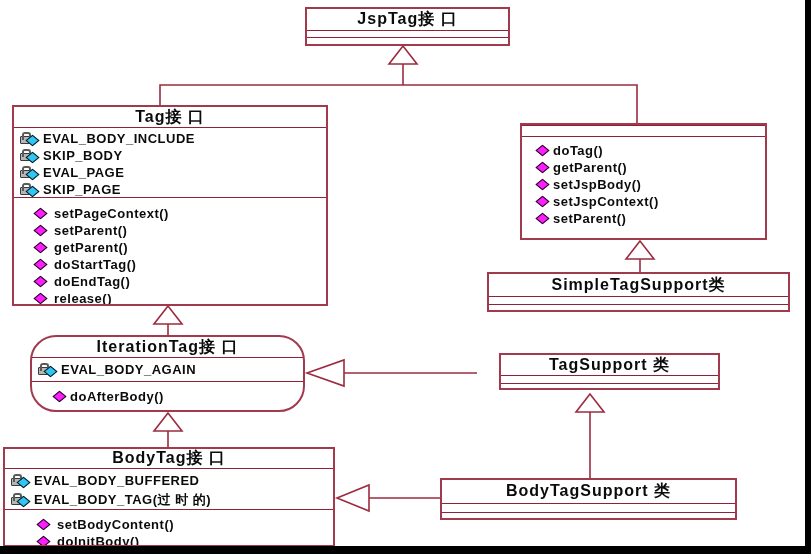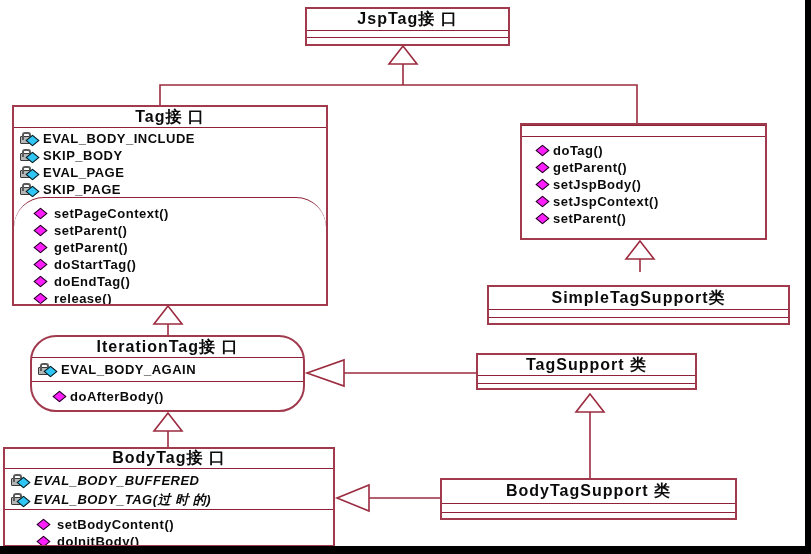--- a/index.html
+++ b/index.html
@@ -47,45 +47,45 @@
   .frame-right{position:absolute;top:0;right:0;width:6px;height:554px;background:#000;}
   .frame-bottom{position:absolute;left:0;bottom:0;width:811px;height:8px;background:#000;}
 
   #box-jsptag{left:305px;top:7px;width:205px;height:39px;}
   #box-jsptag .uml-title{height:21px;}
   #box-jsptag .c1{height:7px;}
 
   #box-tag{left:12px;top:105px;width:316px;height:201px;}
   #box-tag .uml-title{height:20px;}
   #box-tag .fields{height:70px;padding-top:2px;}
-  #box-tag .methods{padding-top:7px;padding-left:22px;border-radius:30px;}
+  #box-tag .methods{padding-top:7px;padding-left:22px;}
   #box-tag .member{height:17px;}
 
   #box-simpletag{left:520px;top:123px;width:247px;height:117px;}
   #box-simpletag .uml-title{height:21px;}
   #box-simpletag .c1{height:11px;}
   #box-simpletag .methods{padding-top:5px;padding-left:16px;}
 
-  #box-simpletagsupport{left:487px;top:285px;width:303px;height:40px;}
+  #box-simpletagsupport{left:487px;top:272px;width:303px;height:40px;}
   #box-simpletagsupport .uml-title{height:22px;}
   #box-simpletagsupport .c1{height:8px;}
 
   #box-iterationtag{left:30px;top:335px;width:275px;height:77px;border-radius:26px;}
   #box-iterationtag .uml-title{height:20px;}
   #box-iterationtag .fields{height:24px;padding-top:3px;}
   #box-iterationtag .methods{padding-top:6px;padding-left:23px;}
 
-  #box-tagsupport{left:476px;top:353px;width:221px;height:37px;}
+  #box-tagsupport{left:499px;top:353px;width:221px;height:37px;}
   #box-tagsupport .uml-title{height:20px;}
   #box-tagsupport .c1{height:8px;}
 
   #box-bodytag{left:3px;top:447px;width:332px;height:100px;}
   #box-bodytag .uml-title{height:19px;}
   #box-bodytag .fields{height:41px;padding-top:2px;}
-  #box-bodytag .fields .member{height:19px;font-style:italic;}
+  #box-bodytag .fields .member{height:19px;}
   #box-bodytag .methods{padding-top:6px;padding-left:34px;}
 
   #box-bodytagsupport{left:440px;top:478px;width:297px;height:42px;}
   #box-bodytagsupport .uml-title{height:23px;}
   #box-bodytagsupport .c1{height:9px;}
 </style>
 </head>
 <body>
 
 <div class="canvas">

